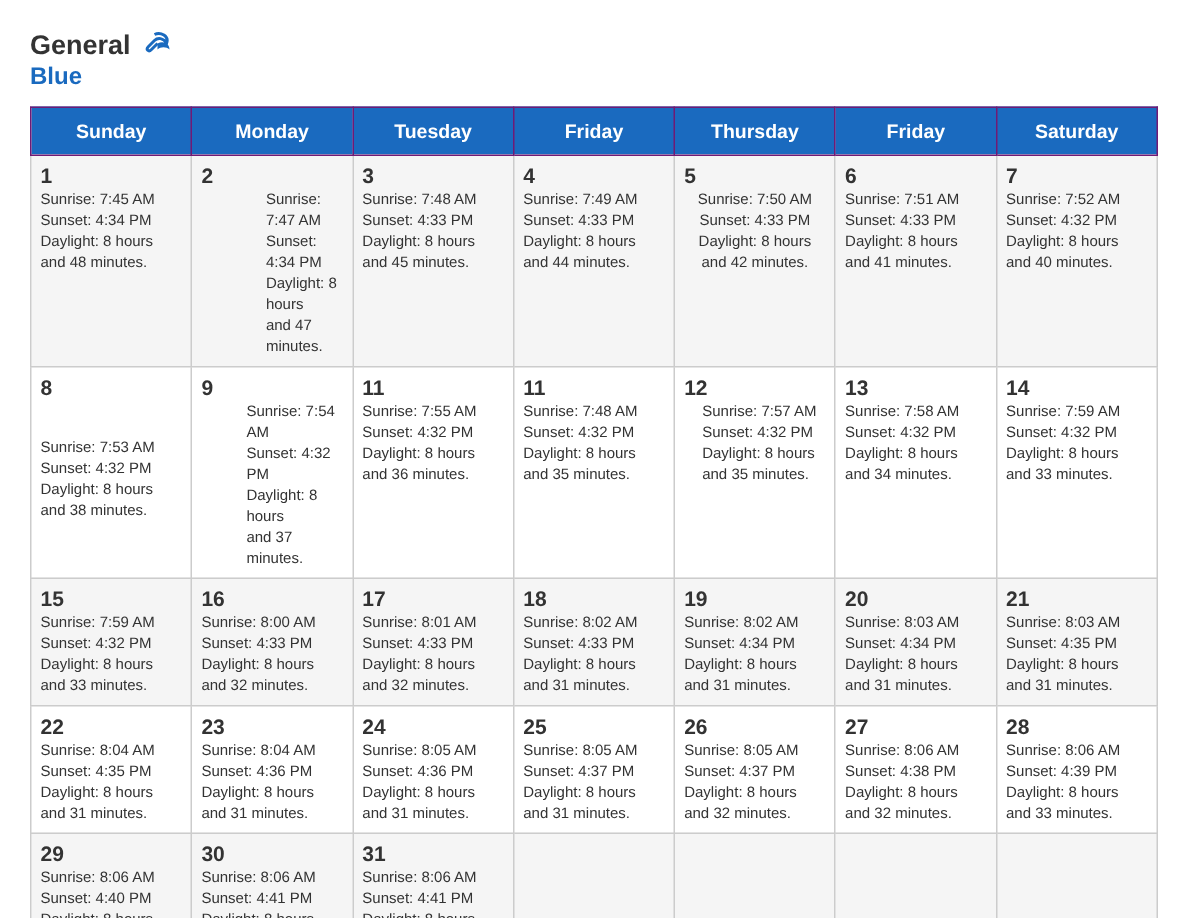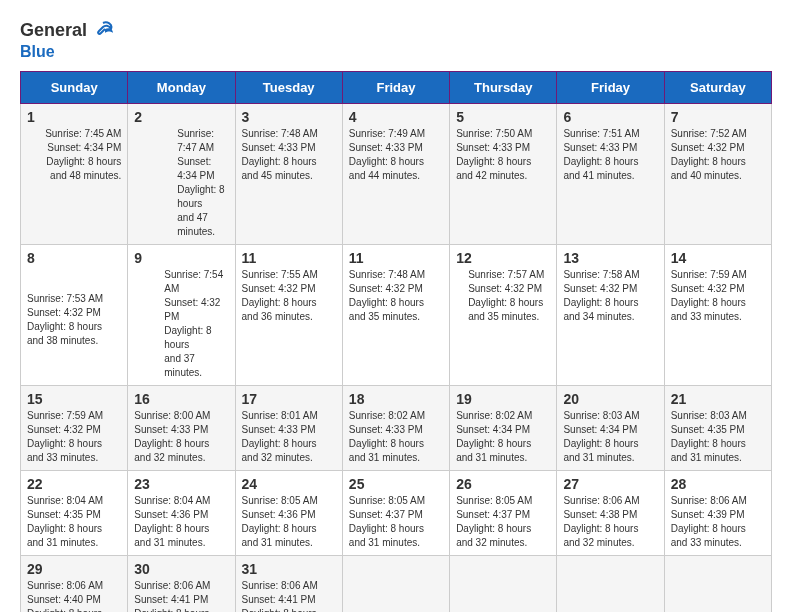--- a/index.html
+++ b/index.html
@@ -105,21 +105,21 @@
         <th>Friday</th>
         <th>Thursday</th>
         <th>Friday</th>
         <th>Saturday</th>
       </tr>
   </thead>
   <tbody id="calendar-body">
   <tr>
         <td>
           <span class="day-num">1</span>
-          <div class="day-info" style="white-space: pre-line; text-align: right;">Sunrise: 7:45 AM
+          <div class="day-info" style="white-space: pre-line;">Sunrise: 7:45 AM
 Sunset: 4:34 PM
 Daylight: 8 hours
 and 48 minutes.</div>
         </td>
         <td>
           <span class="day-num">2</span>
           <div class="day-info" style="white-space: pre-line; margin-left: 43px;">Sunrise: 7:47 AM
 Sunset: 4:34 PM
 Daylight: 8 hours
 and 47 minutes.</div>
@@ -133,21 +133,21 @@
         </td>
         <td>
           <span class="day-num">4</span>
           <div class="day-info" style="white-space: pre-line;">Sunrise: 7:49 AM
 Sunset: 4:33 PM
 Daylight: 8 hours
 and 44 minutes.</div>
         </td>
         <td>
           <span class="day-num">5</span>
-          <div class="day-info" style="white-space: pre-line;">Sunrise: 7:50 AM
+          <div class="day-info" style="white-space: pre-line; text-align: center;">Sunrise: 7:50 AM
 Sunset: 4:33 PM
 Daylight: 8 hours
 and 42 minutes.</div>
         </td>
         <td>
           <span class="day-num">6</span>
           <div class="day-info" style="white-space: pre-line;">Sunrise: 7:51 AM
 Sunset: 4:33 PM
 Daylight: 8 hours
 and 41 minutes.</div>

